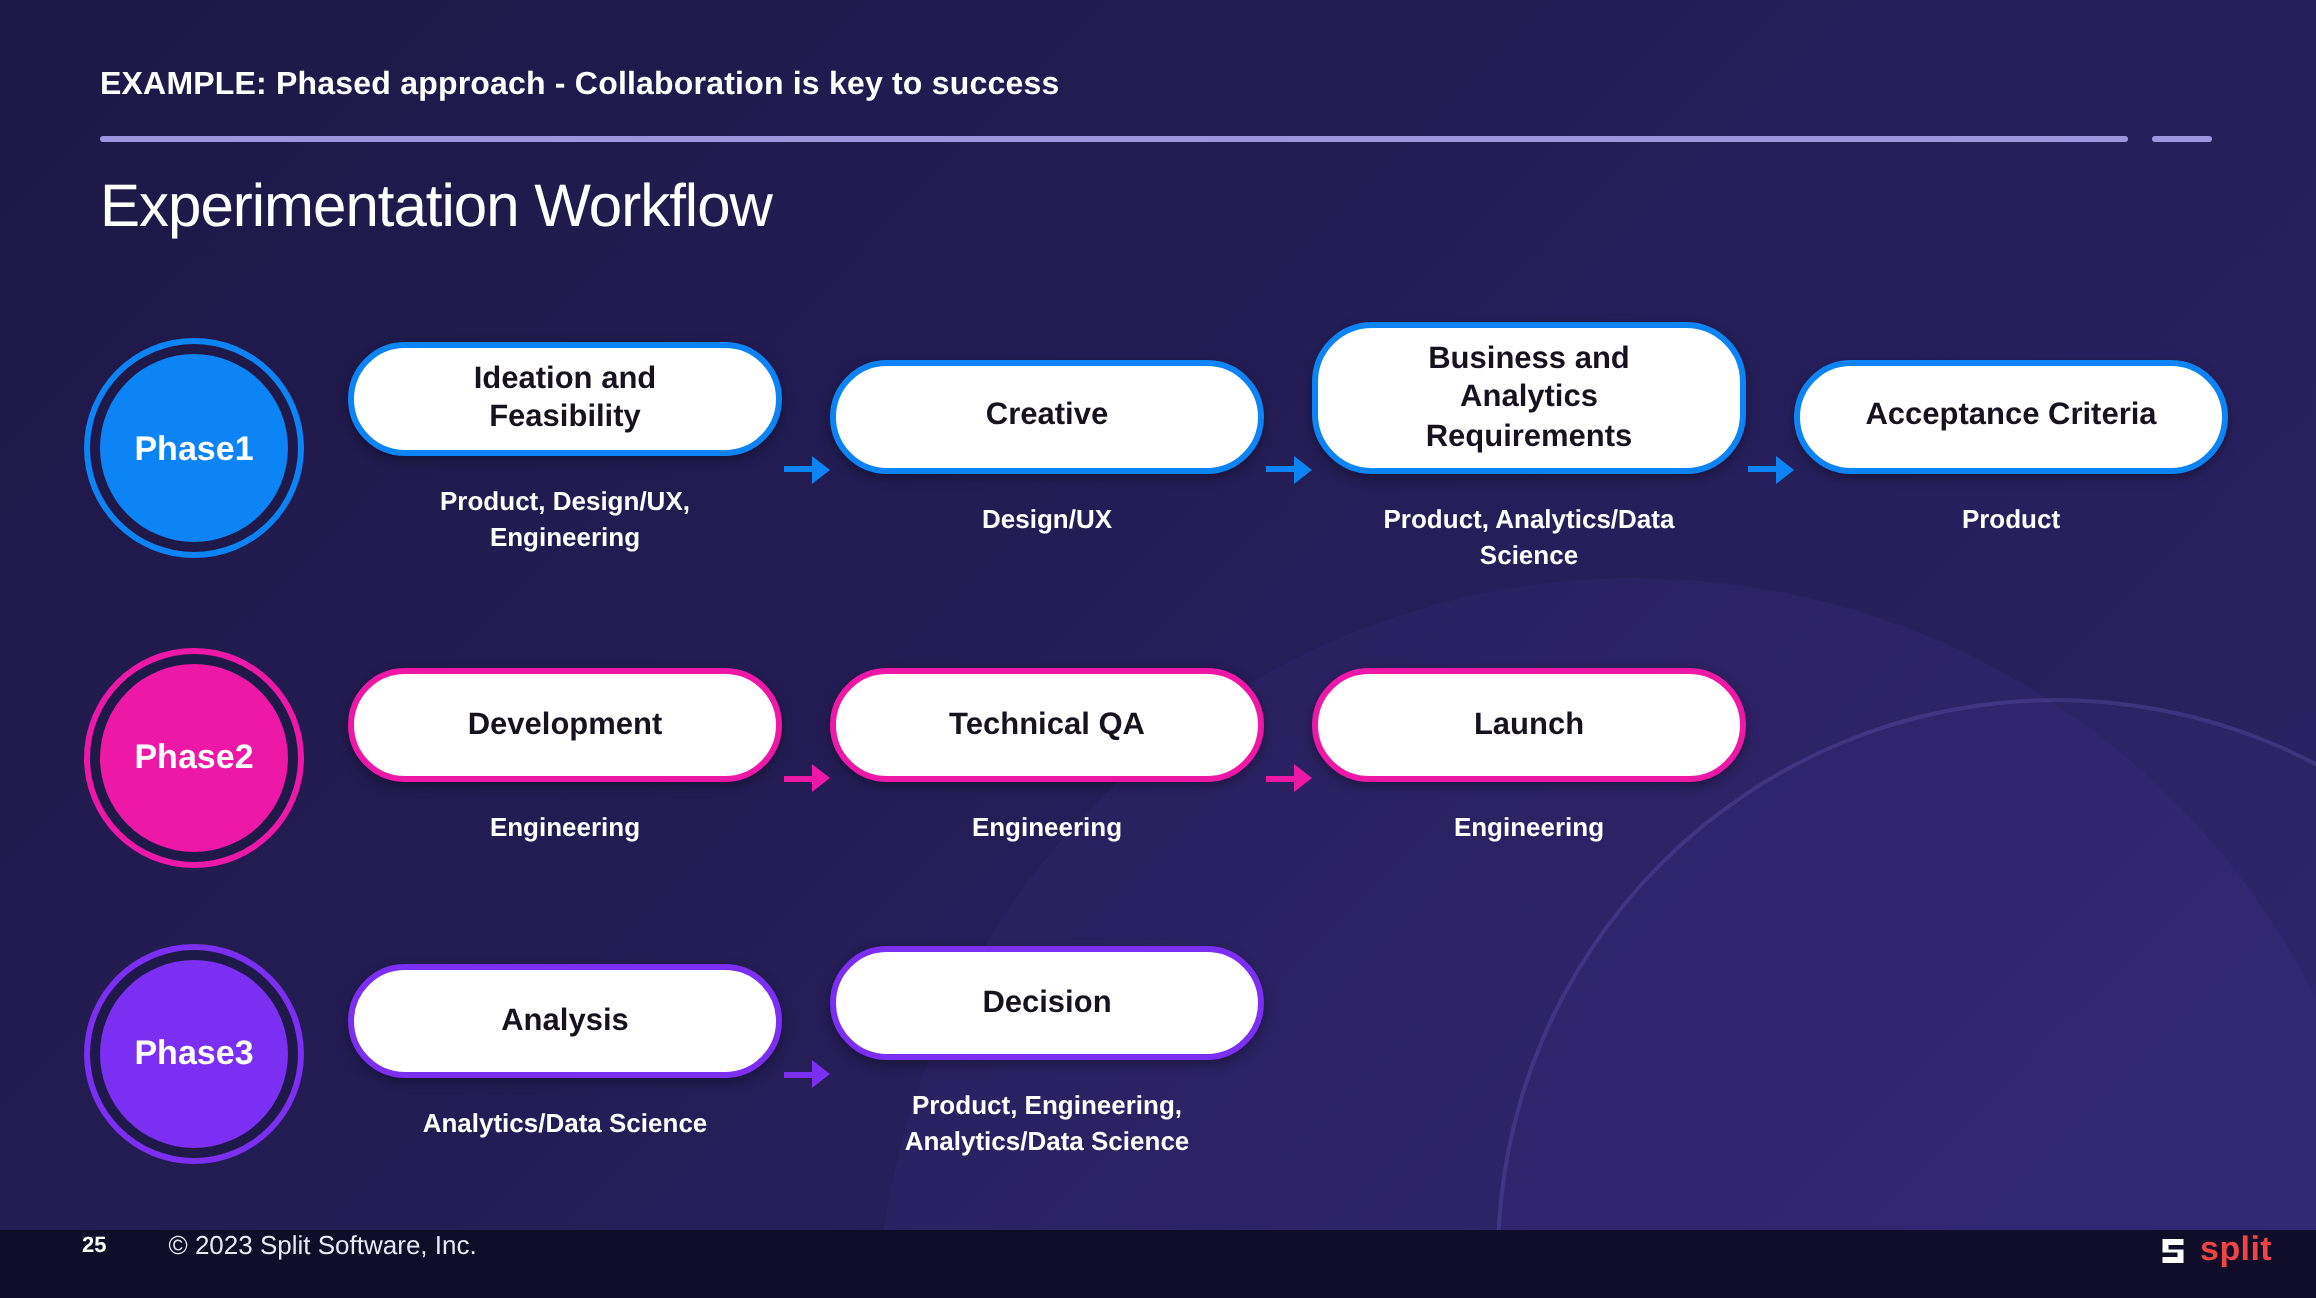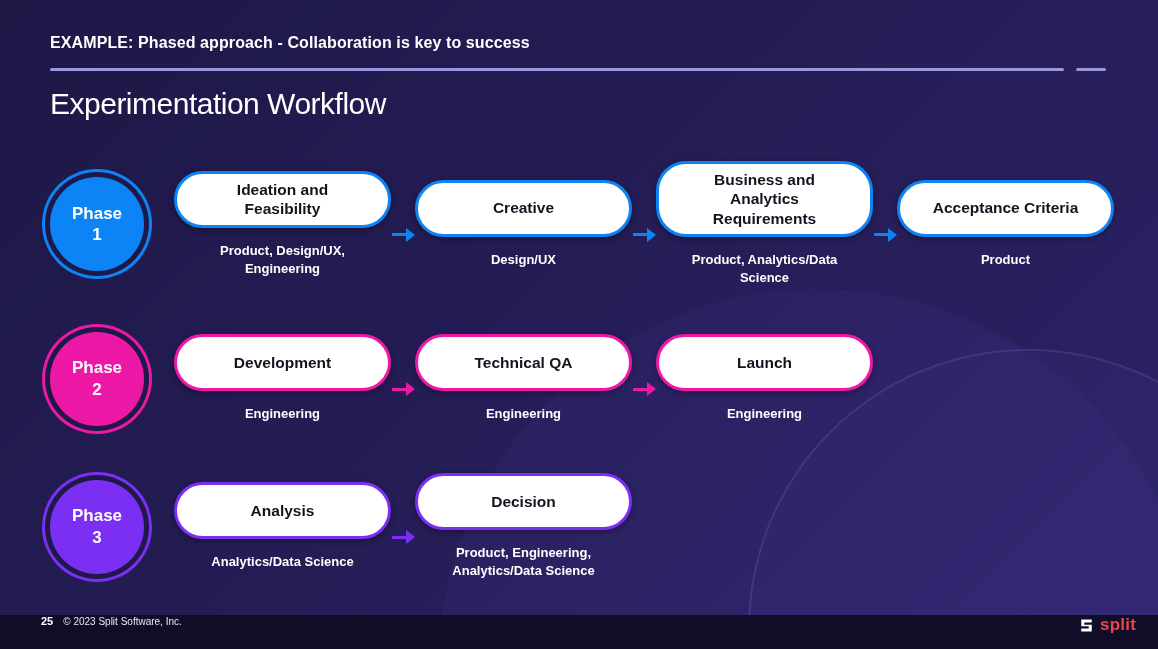--- a/index.html
+++ b/index.html
@@ -79,21 +79,21 @@
   }
   .phase-badge {
     flex-shrink: 0;
     width: 94px;
     height: 94px;
     margin: 10px 0 10px 10px;
     border-radius: 50%;
     background: var(--phase-color);
     box-shadow: 0 0 0 5px #1e1948, 0 0 0 8px var(--phase-color);
     display: flex;
-    flex-direction: column;
+    flex-direction: row;
     align-items: center;
     justify-content: center;
     font-weight: 700;
     font-size: 17px;
     line-height: 1.25;
     color: #ffffff;
   }
   .steps {
     display: flex;
     align-items: center;
@@ -161,21 +161,21 @@
     height: 34px;
     background: #0f0d28;
     display: flex;
     align-items: flex-start;
     justify-content: space-between;
     padding: 0 22px 0 41px;
     z-index: 2;
   }
   .footer-left { display: flex; align-items: center; gap: 10px; }
   .page-number { font-size: 11px; font-weight: 700; color: #ffffff; }
-  .copyright { font-size: 10px; color: #e9e7f6; }
+  .copyright { font-size: 13px; color: #e9e7f6; margin-left: 21px; }
   .brand { display: flex; align-items: center; gap: 6px; }
   .brand-icon { display: flex; align-items: center; }
   .brand-text { font-size: 17px; font-weight: 700; color: #ef4444; letter-spacing: 0.2px; }
 </style>
 </head>
 <body>
 
 <div class="slide">
   <div class="bg-circle-fill"></div>
   <div class="bg-circle-outline"></div>

